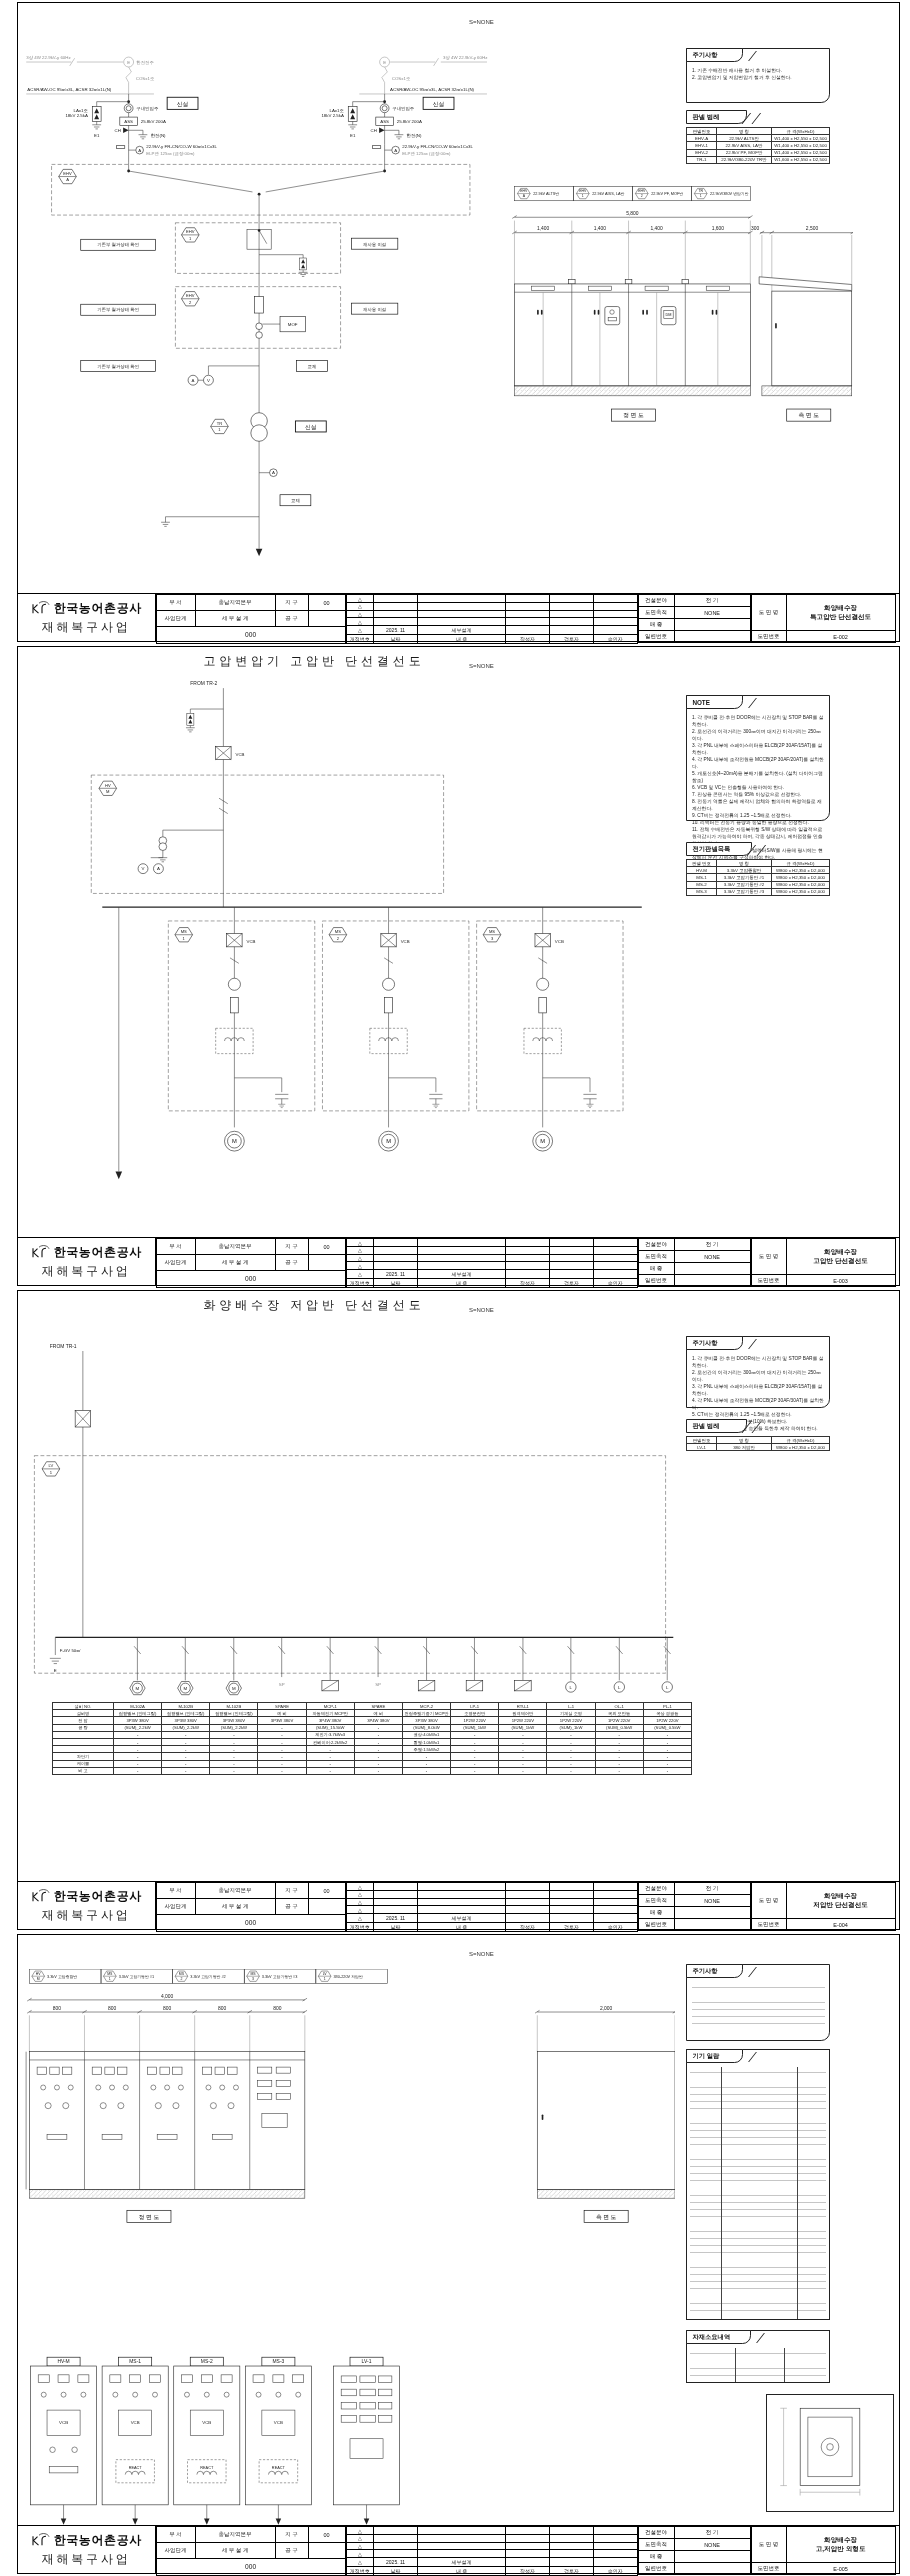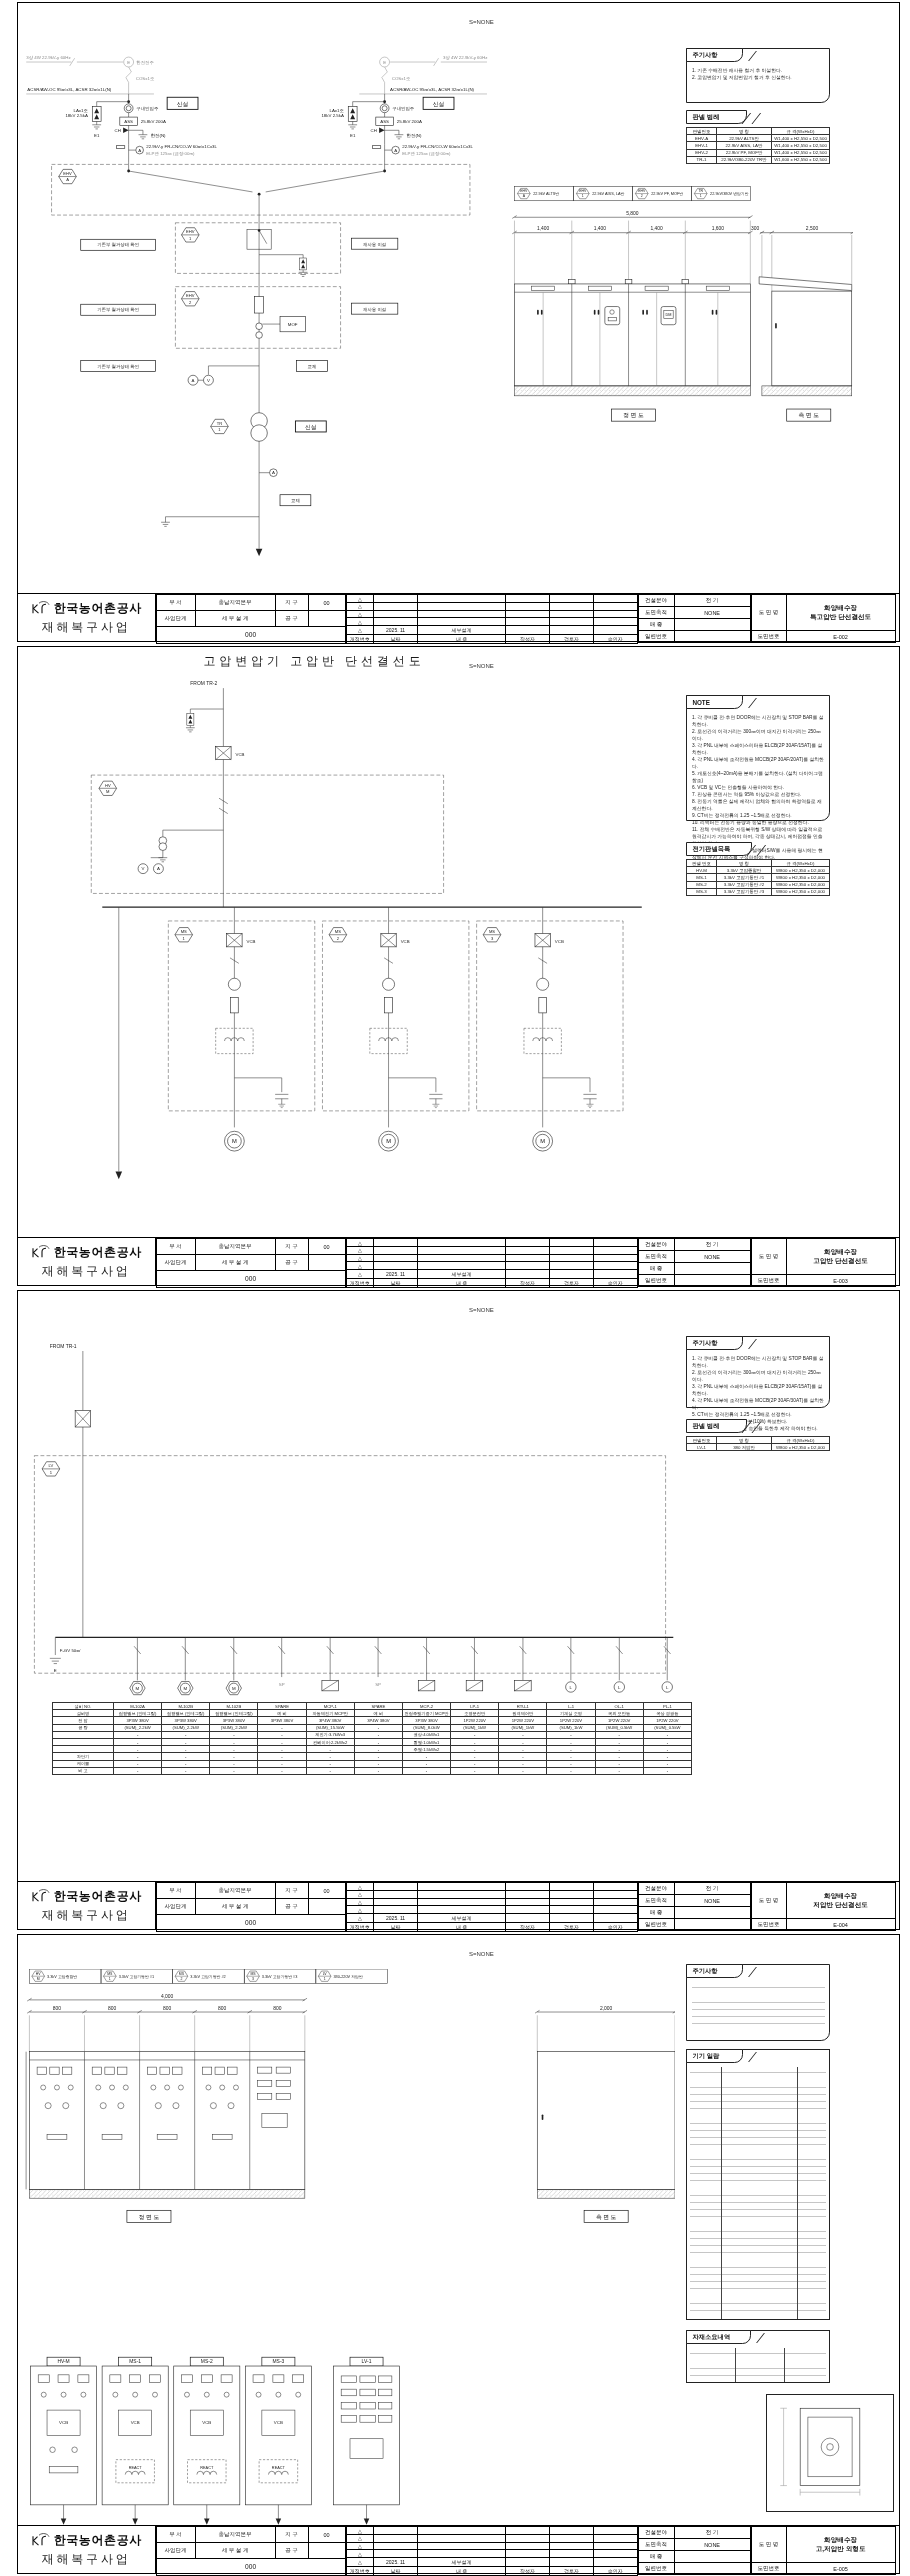--- a/index.html
+++ b/index.html
@@ -783,20 +783,21 @@
             <td>도면번호</td>
             <td class="dno">E-003</td>
           </tr>
     </tbody>
       </table>
   </div>
 </div>
 
 <div class="sheet">
   <div class="frame"></div>
+  <div class="sheet-title">화양배수장 저압반 단선결선도</div>
   <div class="scale-note">S=NONE</div>
 
   <svg class="abs" style="left:22px;top:52px" width="667" height="358" viewBox="0 0 1210 650">
     <text x="50" y="14" class="t9">FROM TR-1</text>
     <path class="ln" d="M110,20 V128"></path>
     <rect x="96" y="128" width="28" height="30" class="sym"></rect>
       <path class="ln" d="M96,128 l28,30 M124,128 l-28,30"></path>
     <path class="ln" d="M110,158 V540"></path>
     <rect x="22" y="210" width="1146" height="395" class="dsh"></rect>
     <g>

